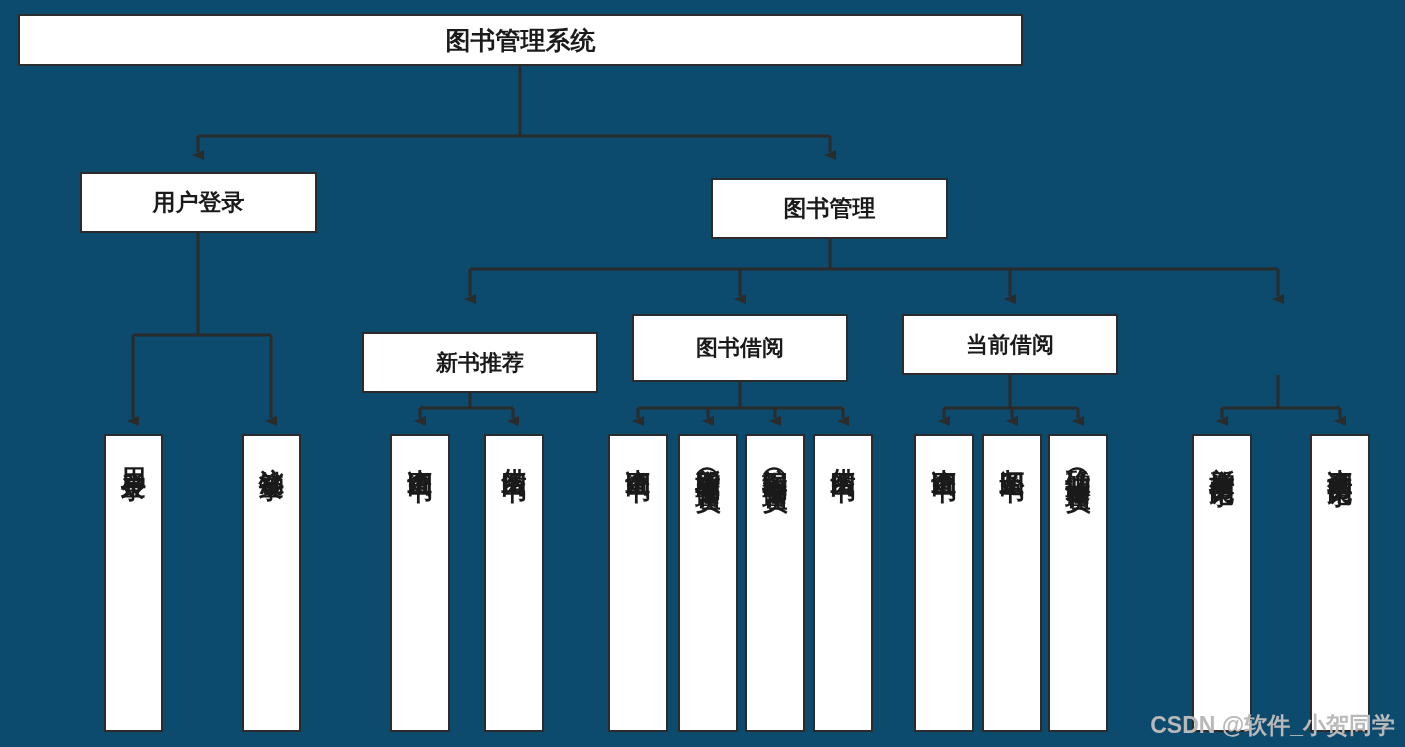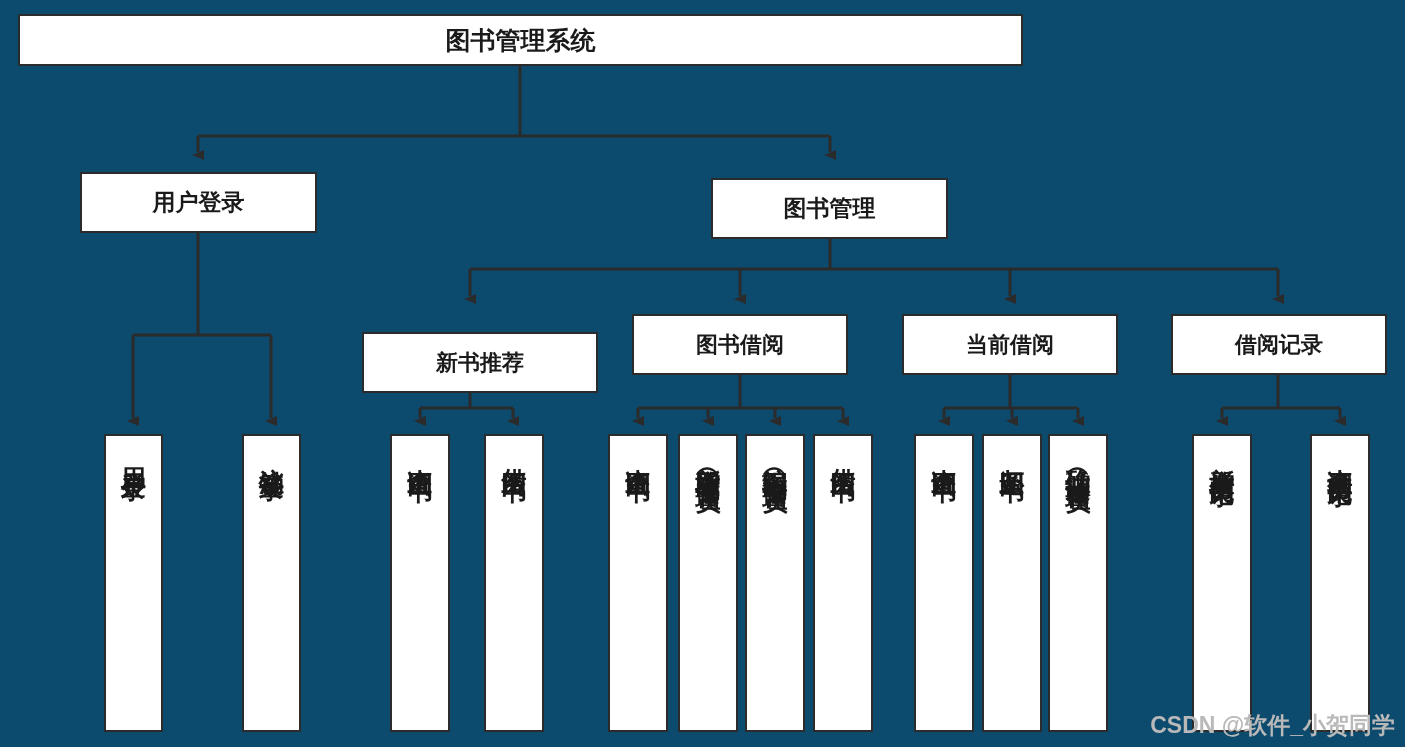--- a/index.html
+++ b/index.html
@@ -128,28 +128,25 @@
   <div class="node level1" style="left:80px; top:172px; width:237px; height:61px;">
     <span class="label">用户登录</span>
   </div>
   <div class="node level1" style="left:711px; top:172px; width:237px; height:61px;margin-top:6px;">
     <span class="label">图书管理</span>
   </div>
 
   <div class="node level2" style="left:362px; top:332px; width:236px; height:61px;">
     <span class="label">新书推荐</span>
   </div>
-  <div class="node level2" style="left:632px; top:314px; width:216px; height:61px;">
+  <div class="node level2" style="left:632px; top:314px; width:216px; height:68px;">
     <span class="label">图书借阅</span>
   </div>
   <div class="node level2" style="left:902px; top:314px; width:216px; height:61px;justify-content:center;">
     <span class="label">当前借阅</span>
-  </div>
-  <div class="node level2" style="left:1171px; top:314px; width:216px; height:61px;">
-    <span class="label">借阅记录</span>
   </div>
 
   <div class="node leaf" style="left:104px; top:434px; width:59px; height:298px;">
     <span class="label">用户登录</span>
   </div>
   <div class="node leaf" style="left:242px; top:434px; width:59px; height:298px;">
     <span class="label">注销登录</span>
   </div>
 
   <div class="node leaf" style="left:390px; top:434px; width:60px; height:298px;">

